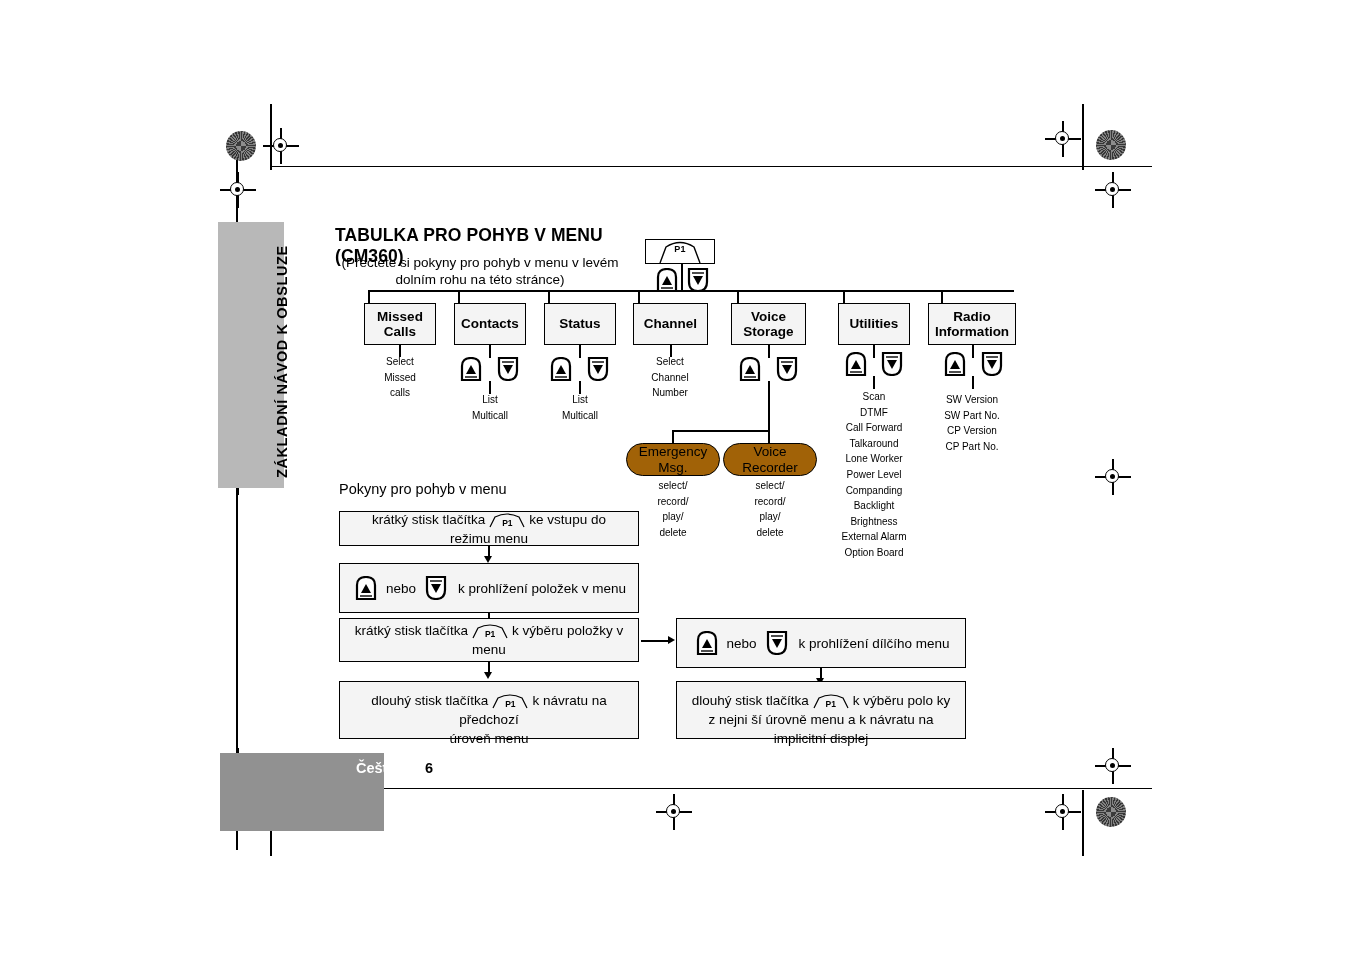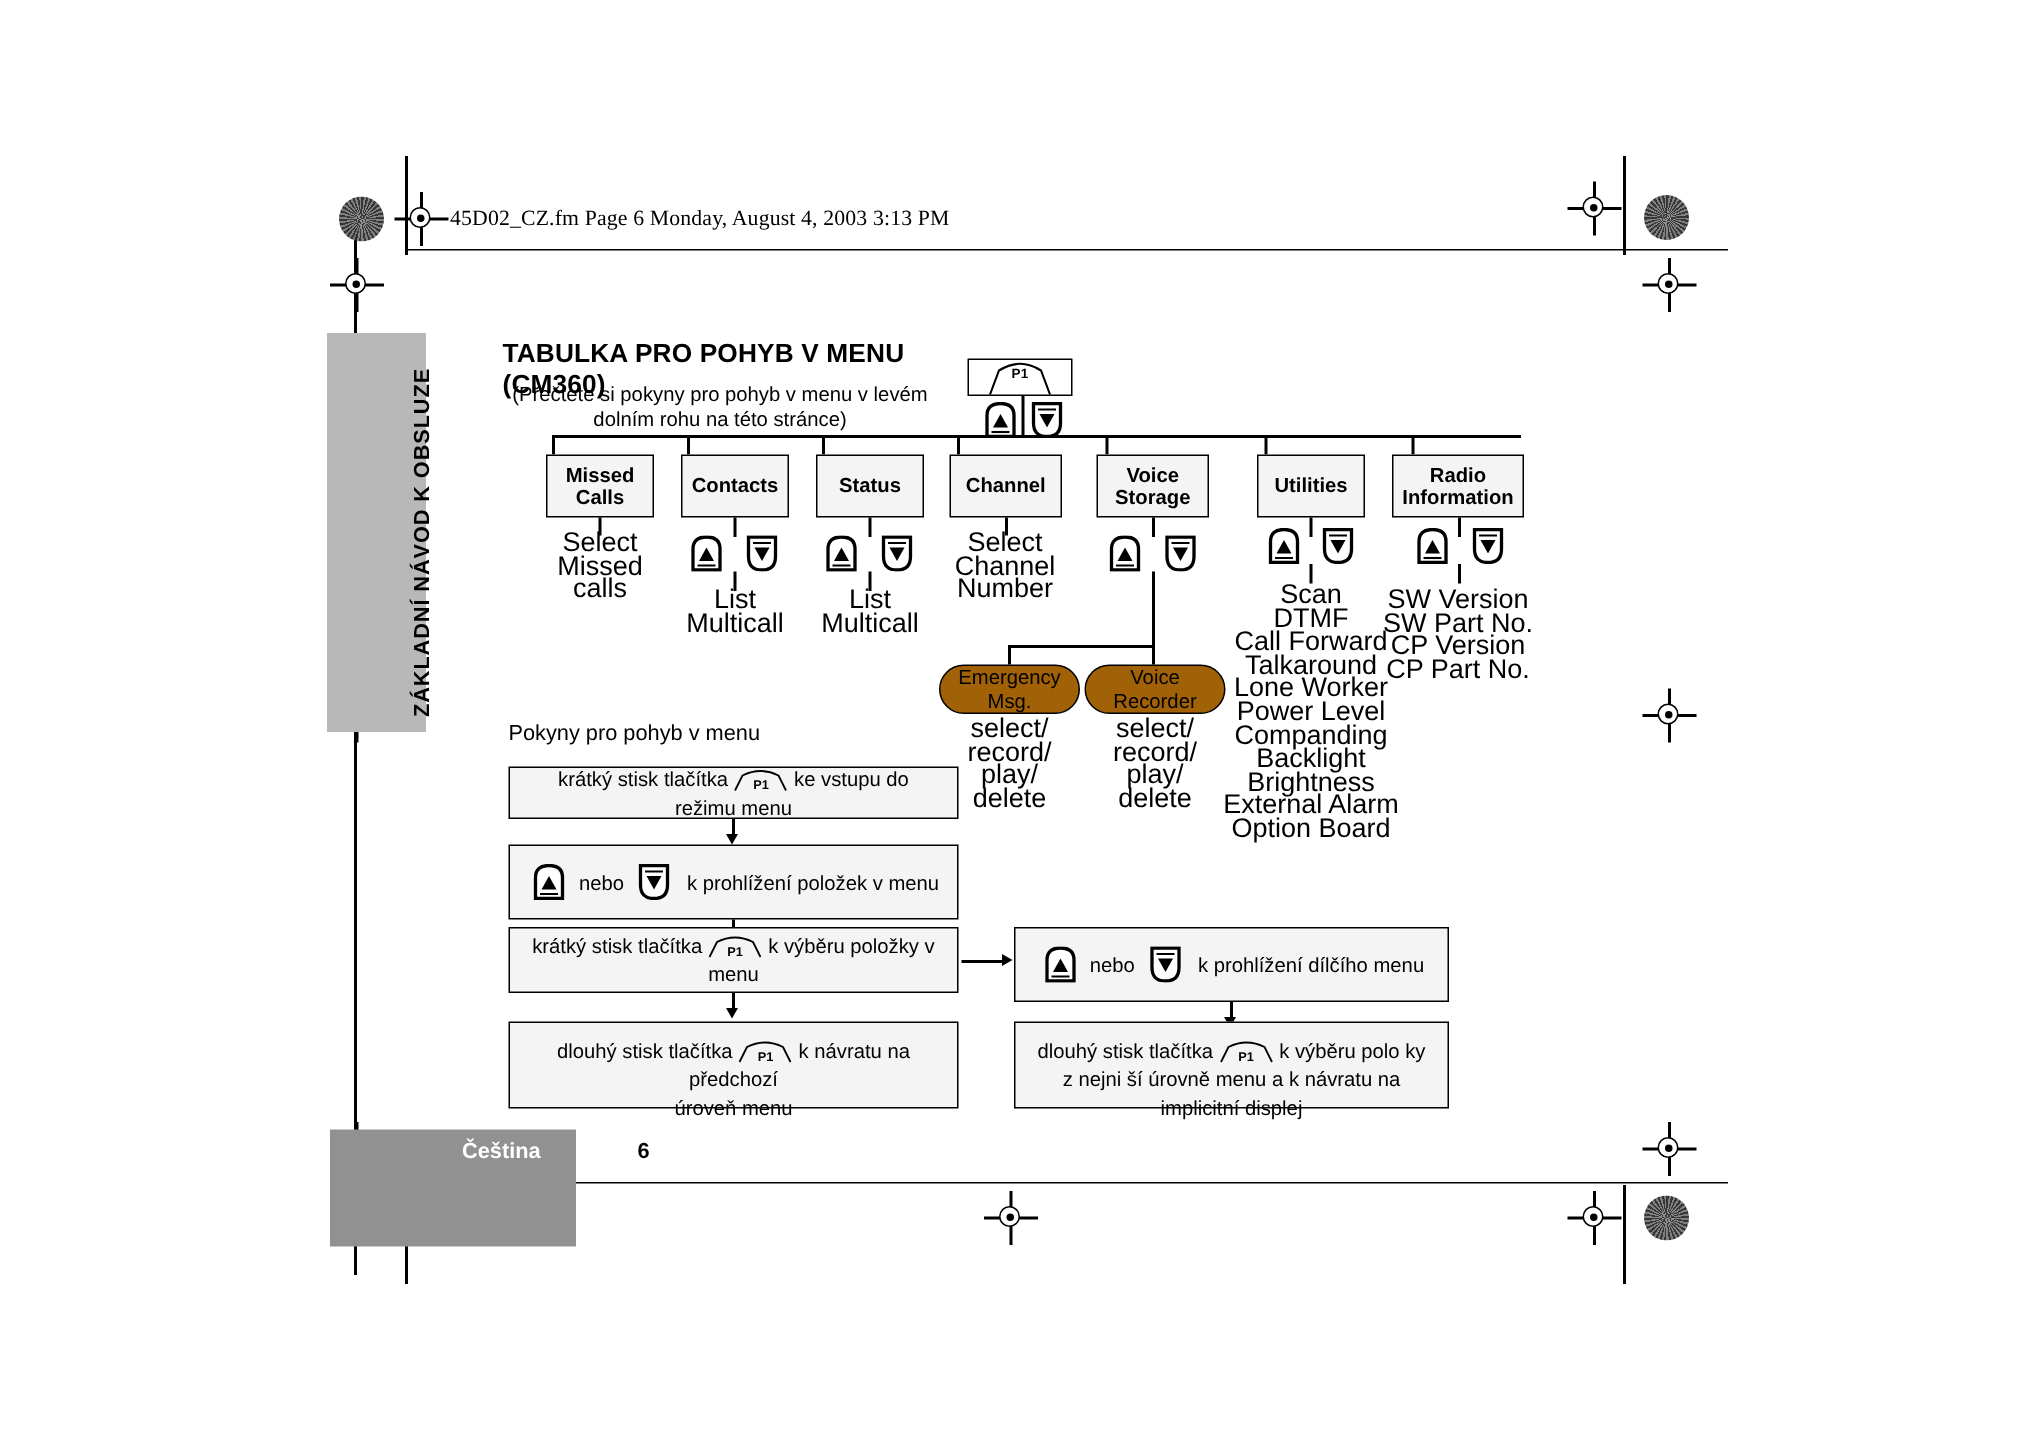--- a/index.html
+++ b/index.html
@@ -125,21 +125,21 @@
     align-items: center;
     justify-content: center;
     text-align: center;
     font-size: 13.5px;
     line-height: 15.5px;
     white-space: pre-line;
   }
   .caption {
     position: absolute;
     text-align: center;
-    font-size: 18px;
+    font-size: 10px;
     line-height: 15.6px;
     white-space: pre-line;
   }
 
   
   .p1box {
     position: absolute;
     border: 1.8px solid #000;
     background: #fff;
     box-sizing: border-box;
@@ -219,20 +219,21 @@
   .footer-block {
     position: absolute;
     background: #919191;
   }
   .footer-lang {
     position: absolute;
     color: #fff;
     font-weight: bold;
     font-size: 14.5px;
     white-space: nowrap;
+    margin-left: 48px;
   }
   .page-num {
     position: absolute;
     font-weight: bold;
     font-size: 14.5px;
   }
 </style>
 </head>
 <body>
 
@@ -312,21 +313,20 @@
       <div class="hb"></div>
       <div class="ring"></div>
       <div class="dot"></div>
   </div>
 
   <div class="halftone" style="left:241px; top:146px;"></div>
   <div class="halftone" style="left:1111px; top:145px;"></div>
   <div class="halftone" style="left:240px; top:812px;"></div>
   <div class="halftone" style="left:1111px; top:812px;"></div>
 
-  <div class="filestamp" style="left:300px; top:138px;">45D02_CZ.fm  Page 6  Monday, August 4, 2003  3:13 PM</div>
 
   <div class="side-tab" style="left:218px; top:222px; width:66px; height:266px;"></div>
   <div class="side-tab-label" style="left:274px; top:478px;">ZÁKLADNÍ NÁVOD K OBSLUZE</div>
 
   <div class="doc-title" style="left:335px; top:211px; width:330px;margin-top:14px;">TABULKA PRO POHYB V MENU
 (CM360)</div>
   <div class="doc-sub" style="left:335px; top:255px; width:290px;text-align:center;">(Přečtete si pokyny pro pohyb v menu v levém
 dolním rohu na této stránce)</div>
 
   <div class="p1box" style="left:645px; top:239px; width:70px; height:25px;">

